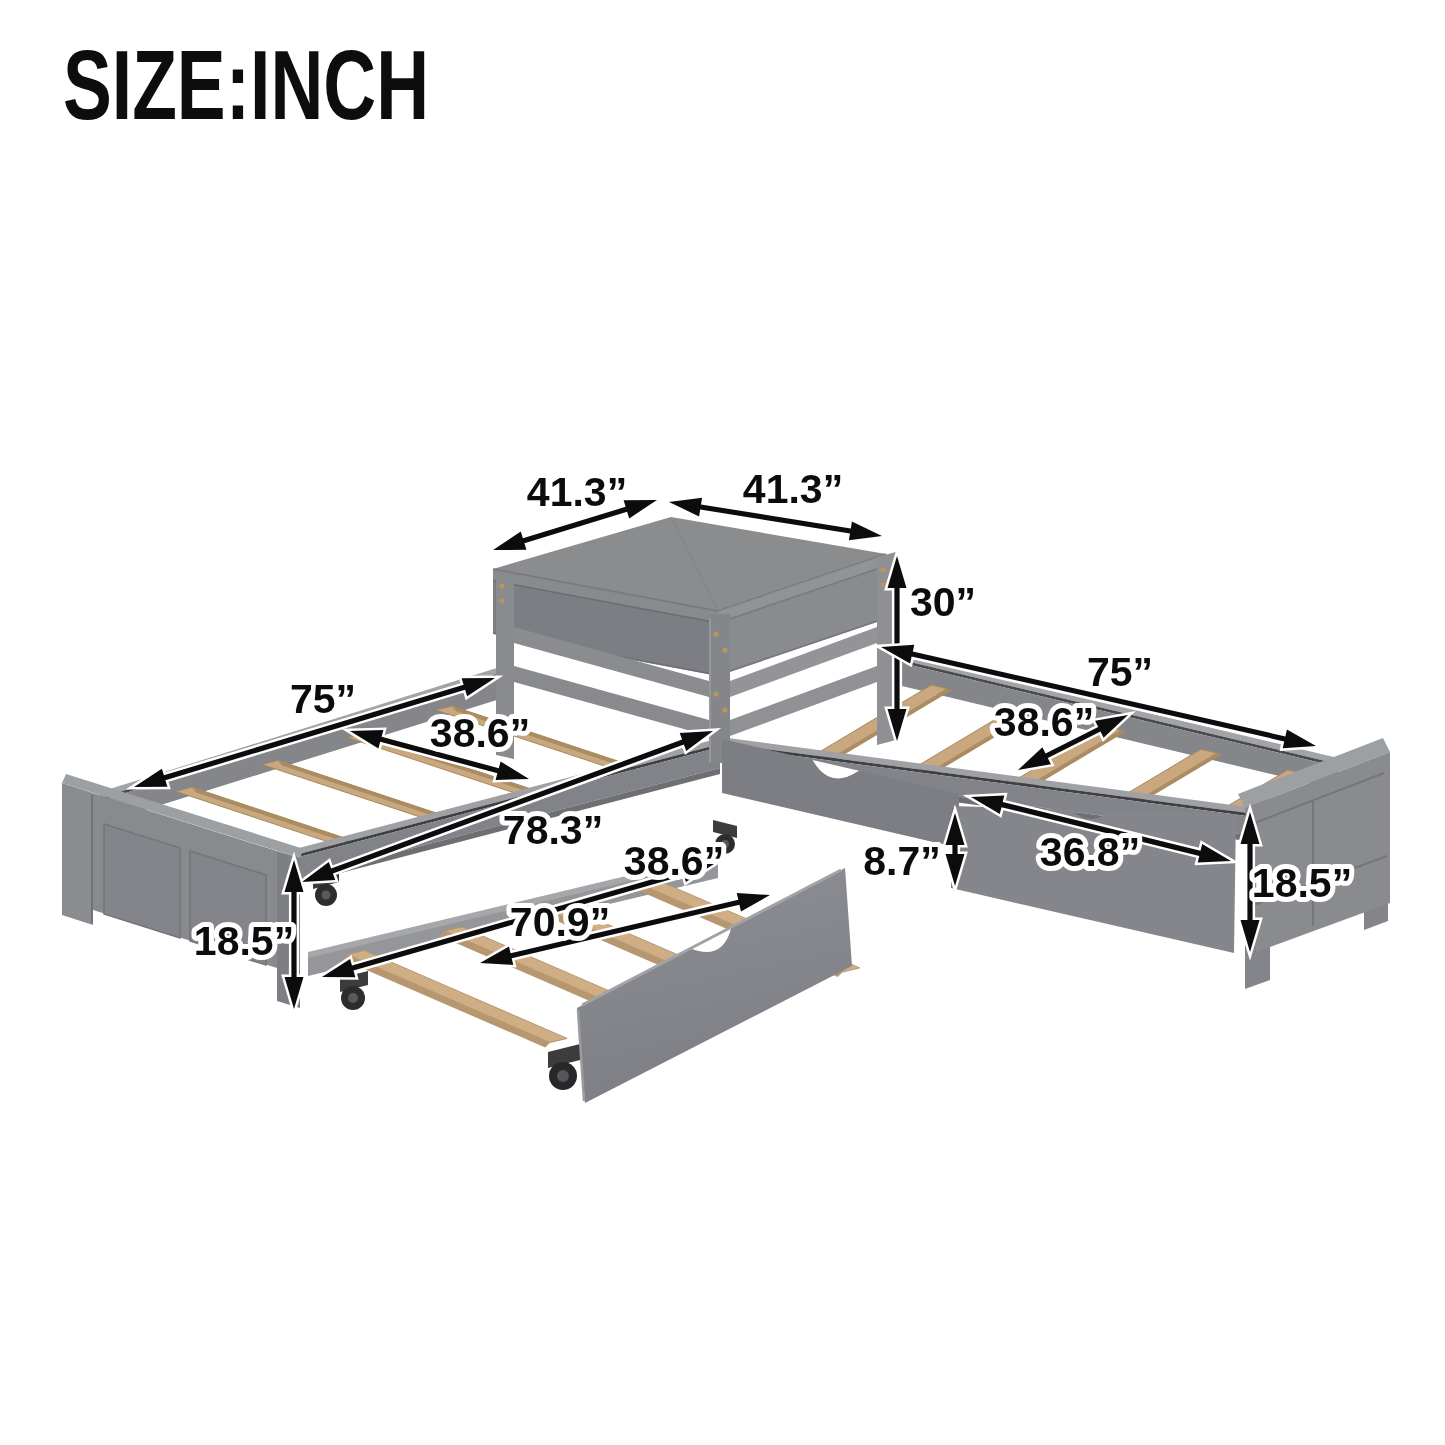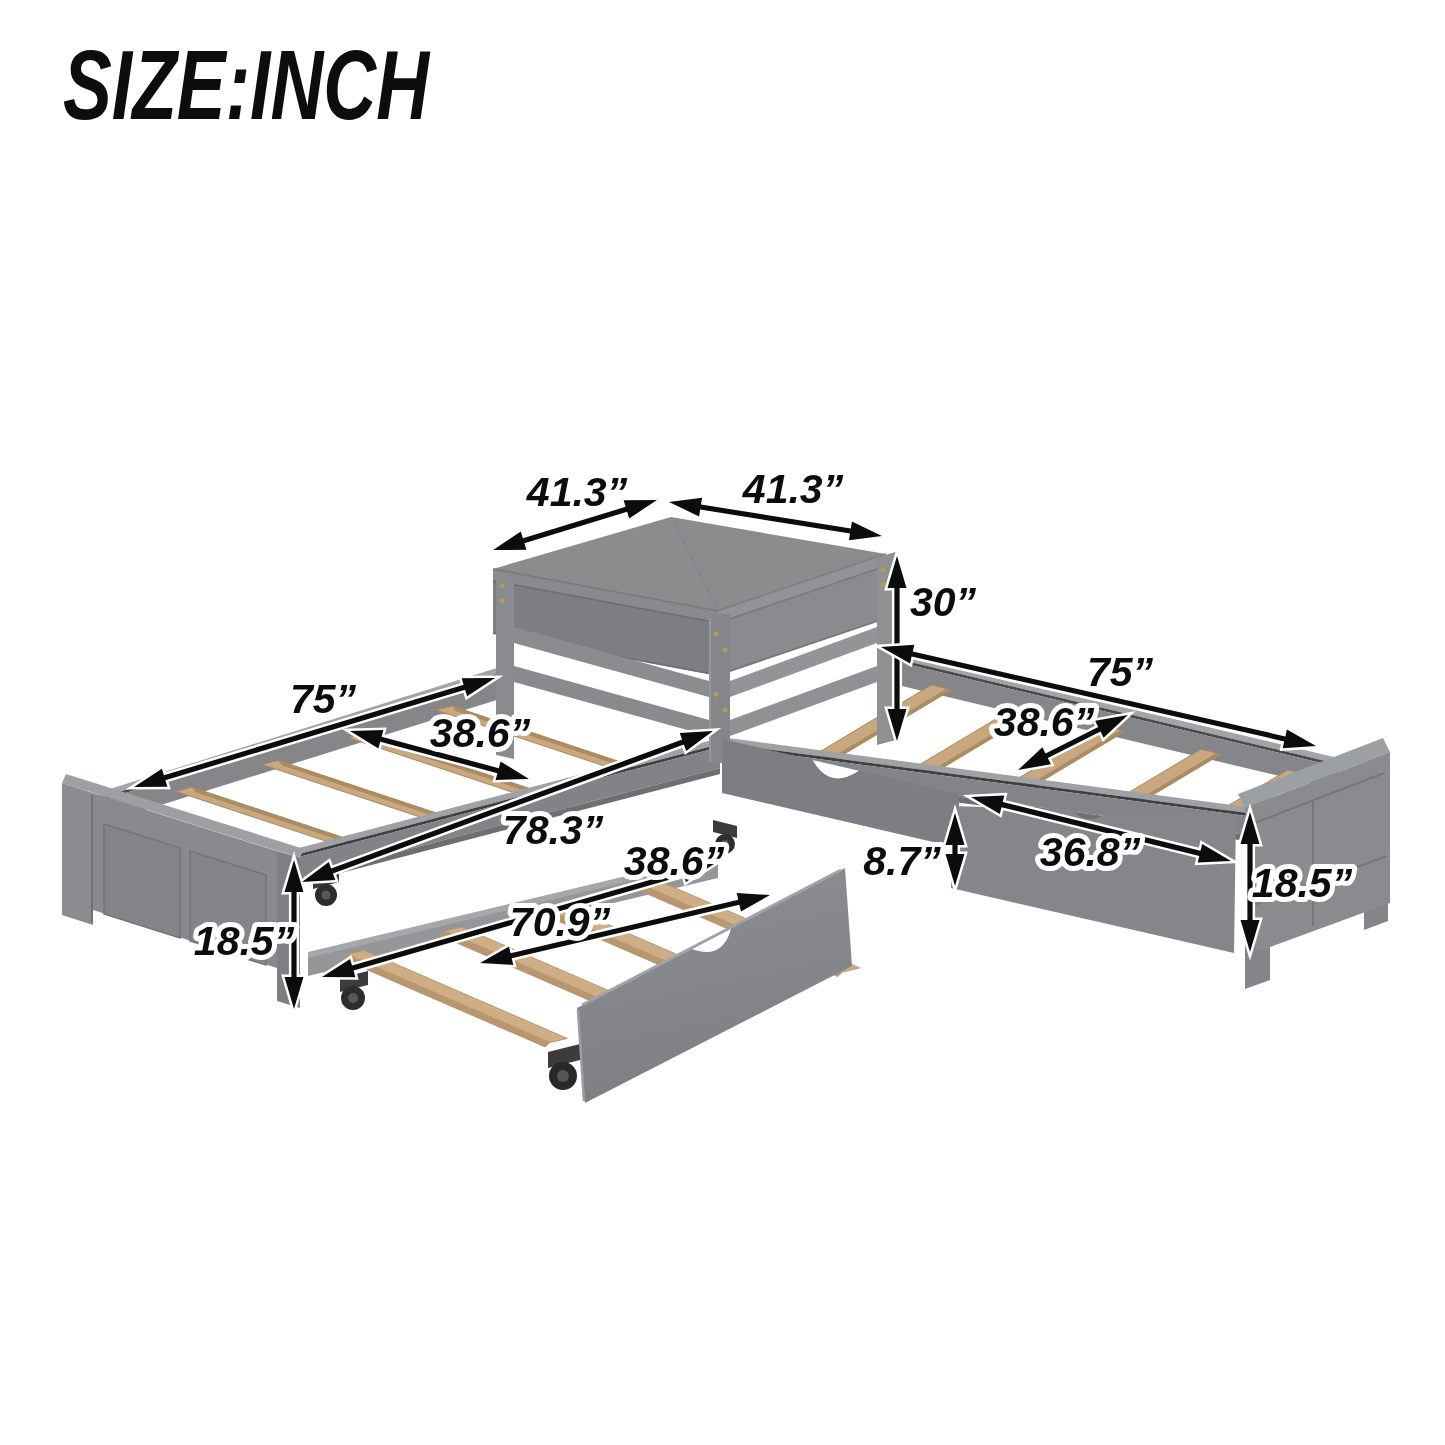--- a/index.html
+++ b/index.html
@@ -1,17 +1,17 @@
 <!DOCTYPE html>
 <html><head>
 <meta charset="utf-8">
 <style>
   html,body { margin:0; padding:0; background:#ffffff; }
   .page { position:relative; width:1445px; height:1445px; background:#ffffff;
-          font-family:"Liberation Sans", sans-serif; overflow:hidden;font-style:italic; }
+          font-family:"Liberation Sans", sans-serif; overflow:hidden; }
 </style>
 </head>
 <body>
 <div class="page">
 
 <svg width="1445" height="1445" viewBox="0 0 1445 1445" style="position:absolute;left:0;top:0">
 <defs>
 <linearGradient id="gtop" x1="0" y1="0" x2="1" y2="0.3">
 <stop offset="0" stop-color="#87888b"></stop>
 <stop offset="1" stop-color="#909194"></stop>

